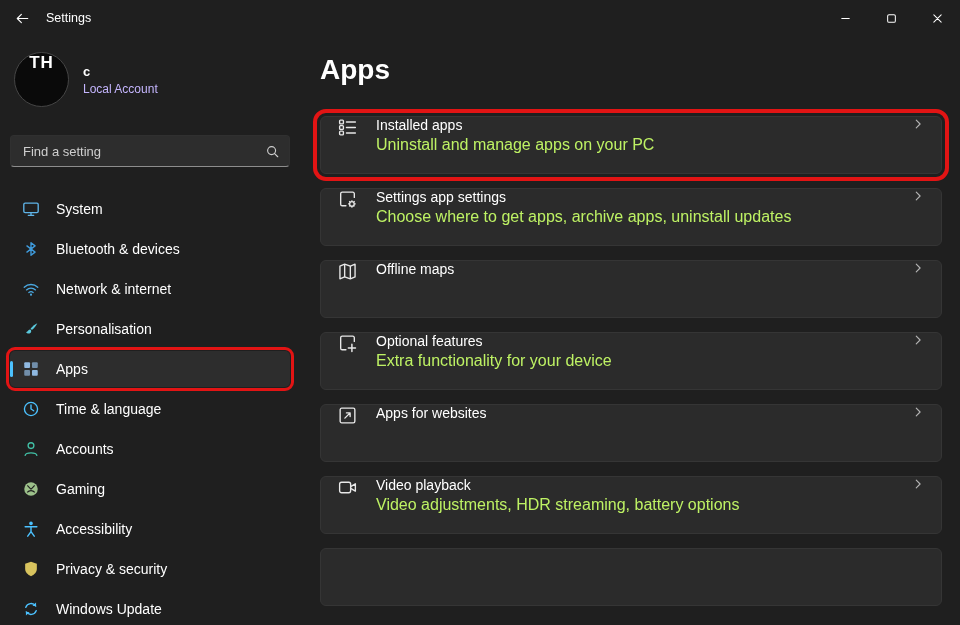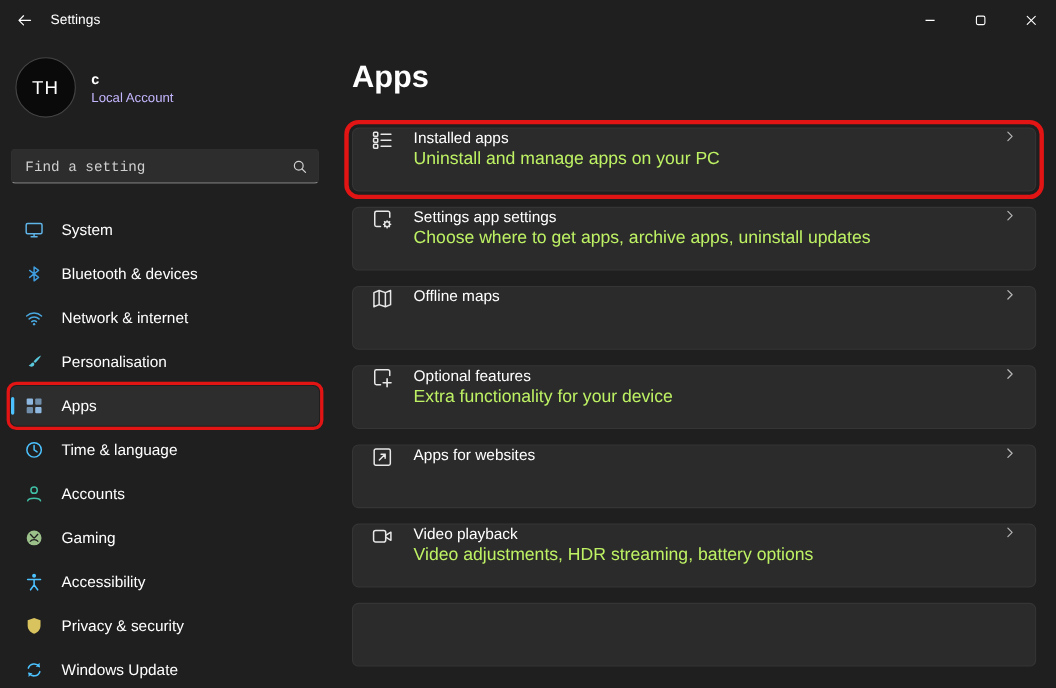--- a/index.html
+++ b/index.html
@@ -11,25 +11,25 @@
   .back-btn{width:40px;height:34px;margin-left:2px;background:none;border:none;color:#fff;display:flex;align-items:center;justify-content:center;cursor:pointer}
   .back-btn svg{width:15px;height:15px}
   .tb-title{font-size:12.5px;margin-left:4px;color:#fff}
   .win-controls{margin-left:auto;display:flex;height:100%}
   .win-btn{width:46px;height:100%;background:none;border:none;color:#fff;display:flex;align-items:center;justify-content:center;cursor:pointer}
   .win-btn svg{width:11px;height:11px}
 
   
   aside{position:absolute;top:36px;left:0;width:300px;bottom:0;padding:0 10px}
   .profile{display:flex;align-items:center;gap:14px;margin:16px 4px 0;cursor:pointer}
-  .avatar{width:55px;height:55px;border-radius:50%;background:#0a0a0a;border:1px solid #454545;display:flex;align-items:center;justify-content:center;font-weight:normal;font-size:17px;letter-spacing:1px;flex:none}
+  .avatar{width:55px;height:55px;border-radius:50%;background:#0a0a0a;border:1px solid #454545;display:flex;justify-content:center;font-weight:bold;font-size:17px;letter-spacing:1px;flex:none}
   .profile-name{font-size:13px;font-weight:700}
   .profile-type{font-size:12px;margin-top:3px;color:#c4b5fd}
   .search{margin-top:28px;height:32px;background:#2d2d2d;border:1px solid #303030;border-bottom:1px solid #8d8d8d;border-radius:4px;display:flex;align-items:center;padding:0 9px 0 12px}
-  .search input{flex:1;background:none;border:none;outline:none;color:#84cc16;font-size:13px;font-family:Liberation Mono, monospace}
+  .search input{flex:1;background:none;border:none;outline:none;color:#84cc16;font-size:13px;font-family:Liberation Sans, sans-serif}
   .search input::placeholder{color:#cfcfcf}
   .s-icon{color:#cfcfcf;display:flex;cursor:pointer}
   .s-icon svg{width:15px;height:15px}
   .nav{margin-top:24px}
   .nav-item{height:36px;margin-bottom:4px;display:flex;align-items:center;gap:16px;padding:0 12px;border-radius:5px;position:relative;cursor:pointer}
   .nav-item.selected{background:#2d2d2d}
   .nav-item.selected::before{content:"";position:absolute;left:0;top:10px;bottom:10px;width:3px;border-radius:2px;background:var(--accent,#4cc2ff)}
   .nav-item.annotated{outline:3px solid var(--annotation,#e21414);outline-offset:1px}
   .nav-icon{display:flex;width:18px;flex:none}
   .nav-icon svg{width:18px;height:18px}

